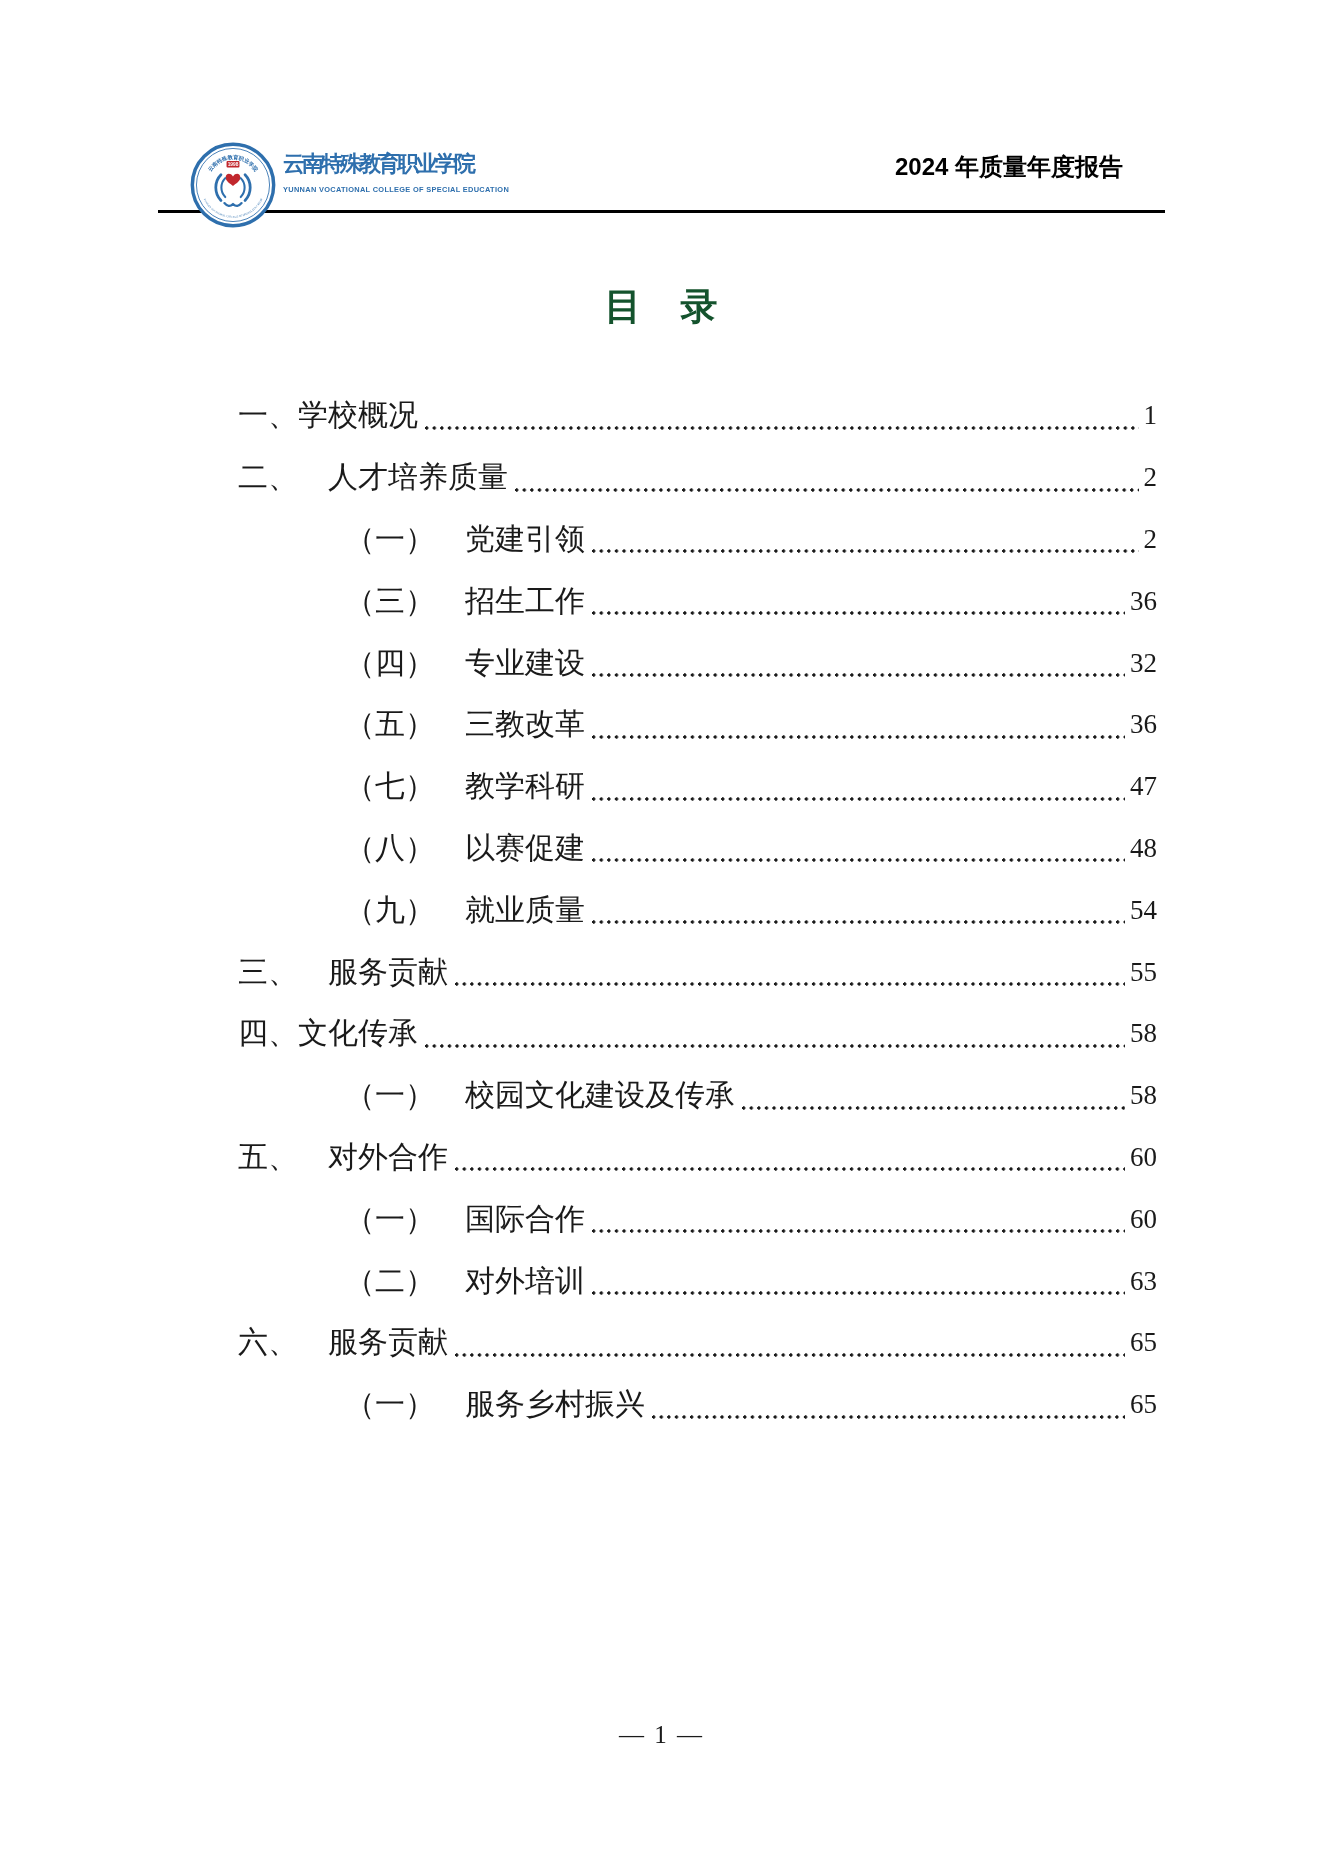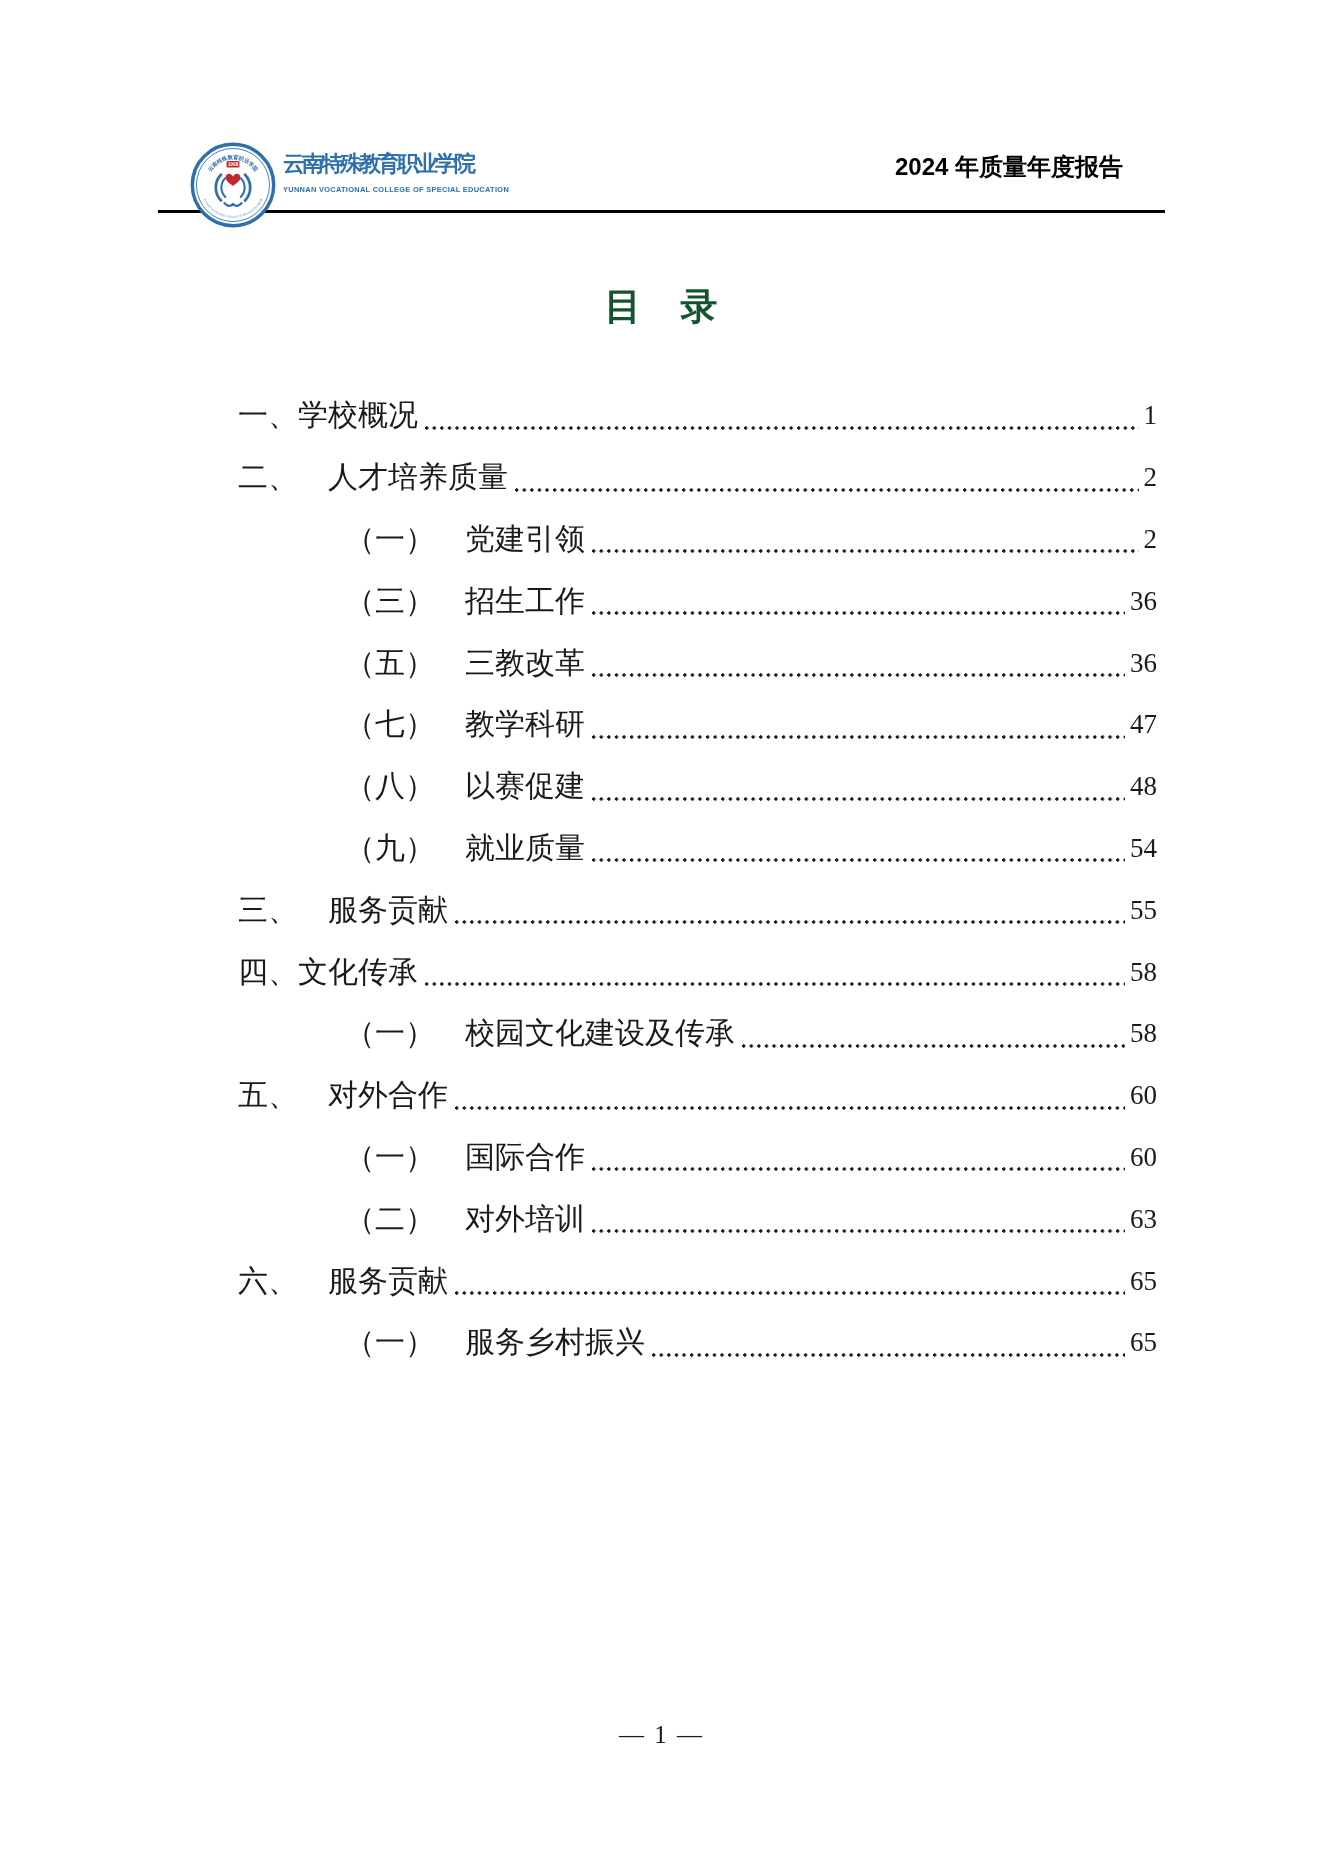--- a/index.html
+++ b/index.html
@@ -132,20 +132,25 @@
       <span class="toc-label">（一）　党建引领</span>
       <span class="leader"></span>
       <span class="toc-page">2</span>
     </div>
     <div class="toc-row lvl2">
       <span class="toc-label">（三）　招生工作</span>
       <span class="leader"></span>
       <span class="toc-page">36</span>
     </div>
     <div class="toc-row lvl2">
+      <span class="toc-label">（四）　专业建设</span>
+      <span class="leader"></span>
+      <span class="toc-page">32</span>
+    </div>
+    <div class="toc-row lvl2">
       <span class="toc-label">（五）　三教改革</span>
       <span class="leader"></span>
       <span class="toc-page">36</span>
     </div>
     <div class="toc-row lvl2">
       <span class="toc-label">（七）　教学科研</span>
       <span class="leader"></span>
       <span class="toc-page">47</span>
     </div>
     <div class="toc-row lvl2">

